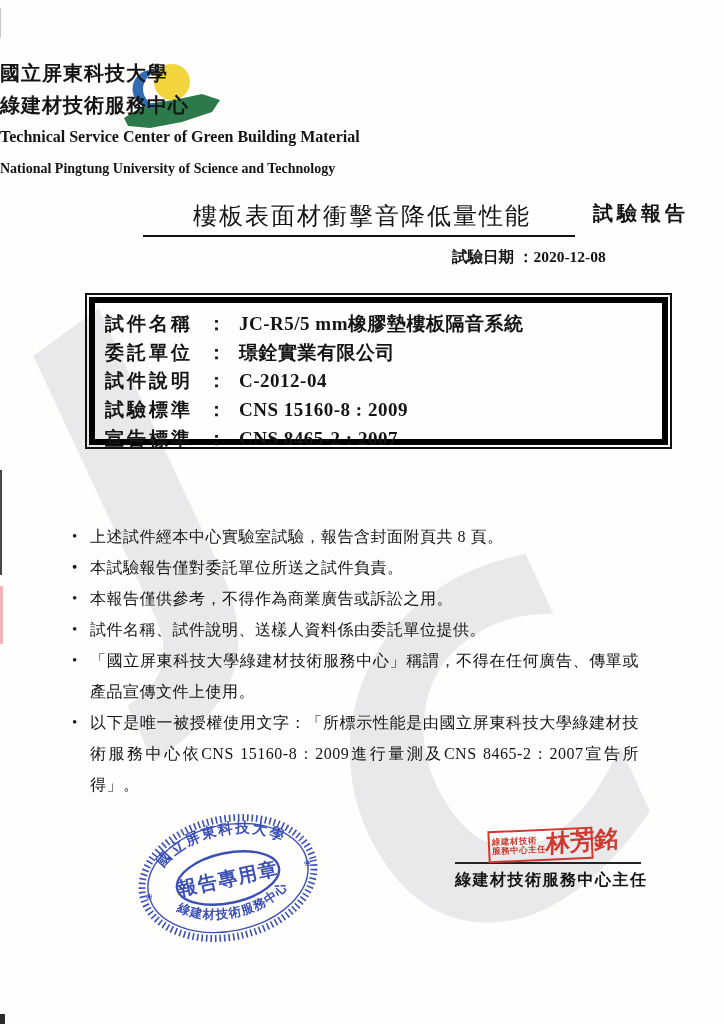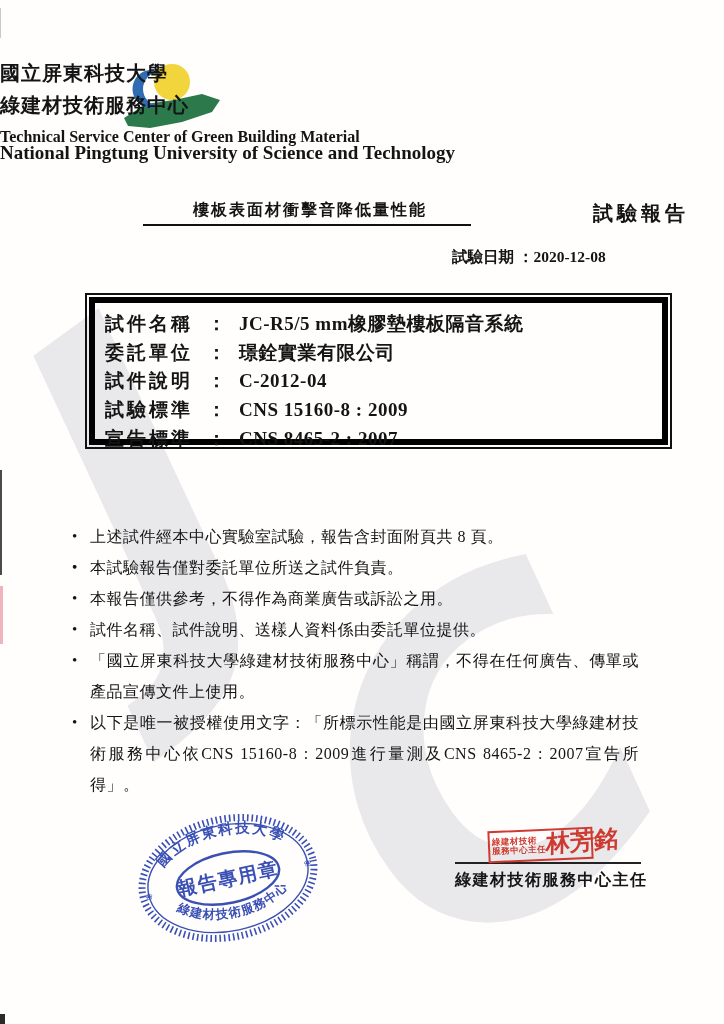--- a/index.html
+++ b/index.html
@@ -18,24 +18,24 @@
   
   .edge-dark{position:absolute;left:0;top:470px;width:2px;height:105px;background:#4a4a4a;z-index:2;}
   .edge-pink{position:absolute;left:0;top:586px;width:3px;height:58px;background:rgba(228,118,136,0.55);z-index:2;}
   .corner-dark{position:absolute;left:0;top:1014px;width:5px;height:10px;background:#2a2a2a;z-index:2;}
   .edge-top-gray{position:absolute;left:0;top:8px;width:1px;height:30px;background:#c9c9c9;z-index:2;}
   
   .logo{position:absolute;left:116px;top:56px;width:116px;height:86px;}
   .hdr-zh1{position:absolute;top:60px;font-size:20px;font-weight:bold;letter-spacing:1px;width:660px;}
   .hdr-zh2{position:absolute;top:92px;font-size:20px;font-weight:bold;letter-spacing:1px;width:660px;}
   .hdr-en1{position:absolute;top:128px;font-size:16px;font-weight:bold;width:660px;}
-  .hdr-en2{position:absolute;top:142px;font-size:19px;font-weight:bold;width:660px;}
+  .hdr-en2{position:absolute;top:161px;font-size:14px;font-weight:bold;width:660px;}
   
   .title-row{position:absolute;left:0;top:200px;width:724px;white-space:nowrap;}
-  .title-main{position:absolute;left:143px;top:0;font-size:16px;font-weight:bold;letter-spacing:2px;
+  .title-main{position:absolute;left:143px;top:0;font-size:24px;font-weight:normal;letter-spacing:2px;
       border-bottom:2px solid #111;padding:0 44px 3px 50px;}
   .title-type{position:absolute;left:545px;top:0;font-size:20px;font-weight:bold;letter-spacing:4px;margin-left:48px;}
   .date-row{position:absolute;left:452px;top:247px;width:190px;text-align:left;
       font-size:15.5px;font-weight:bold;}
   
   .info-box{position:absolute;left:85px;top:293px;width:587px;height:156px;
       border:2px solid #111;box-sizing:border-box;background:transparent;}
   .info-box-inner{position:absolute;inset:2px;border:6px solid #000000;
       padding:7px 0 16px 10px;box-sizing:border-box;}
   .info-row{height:28.6px;white-space:nowrap;display:flex;align-items:center;}

